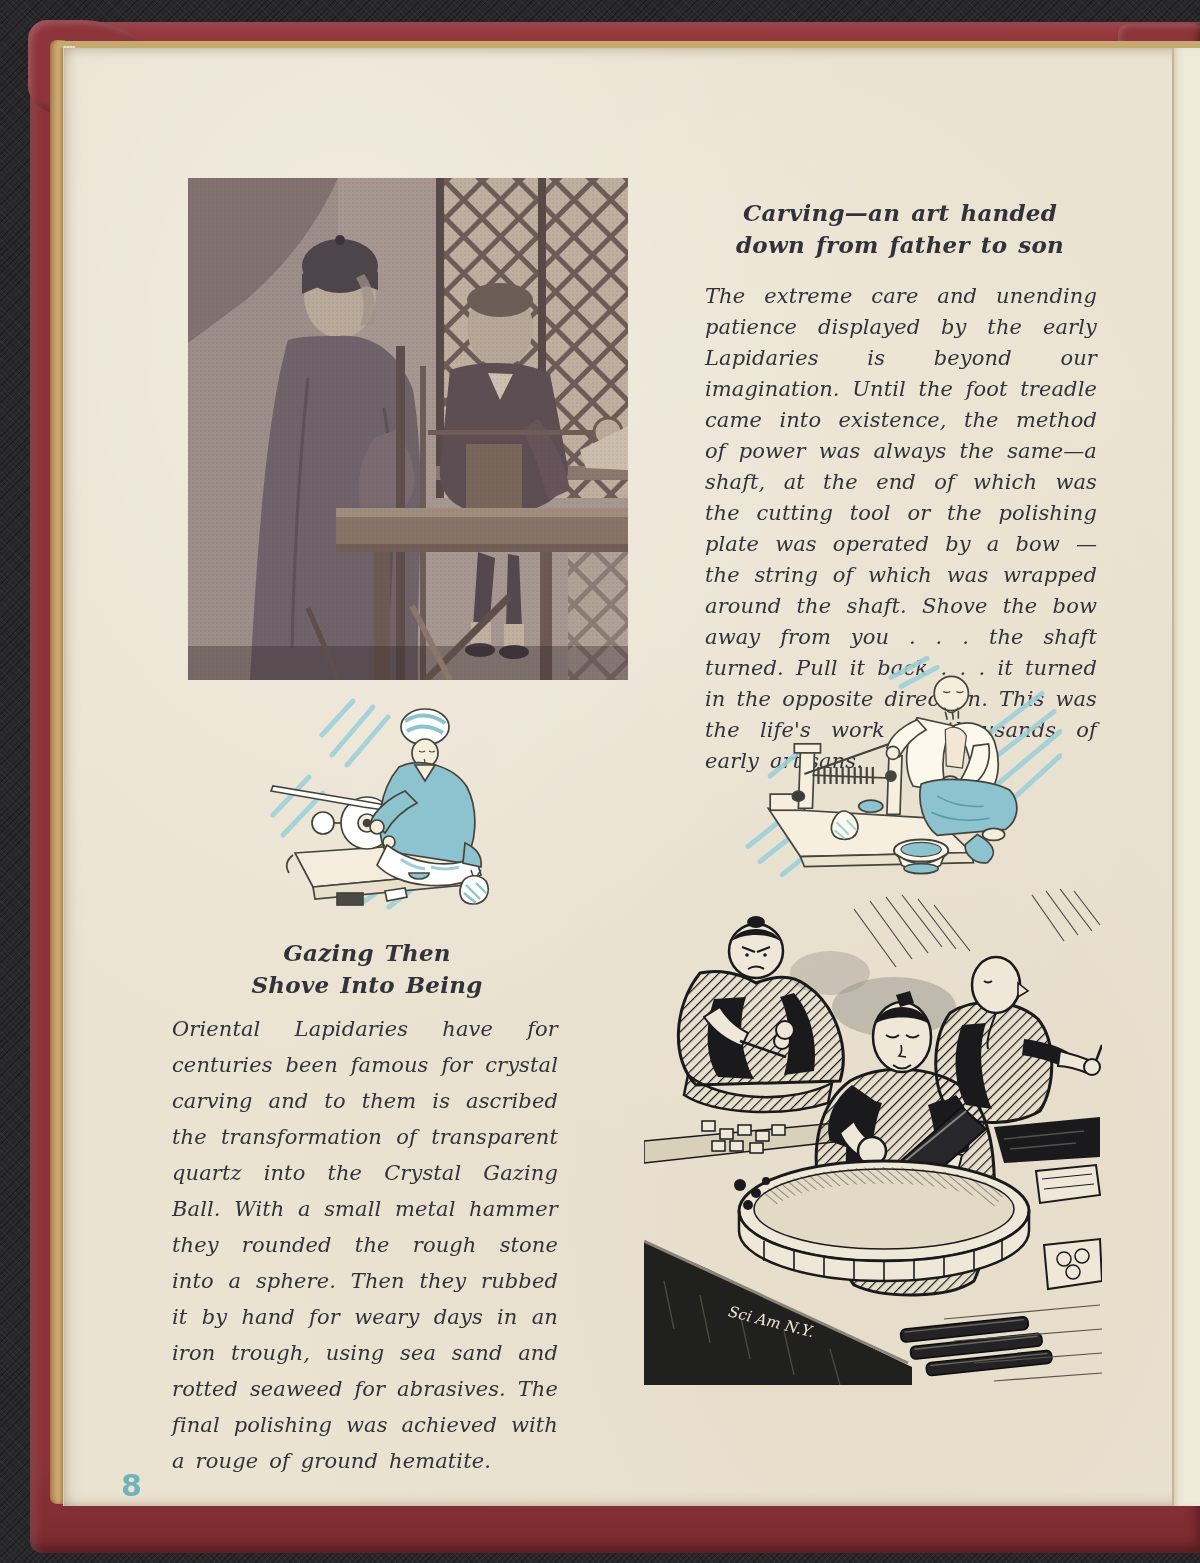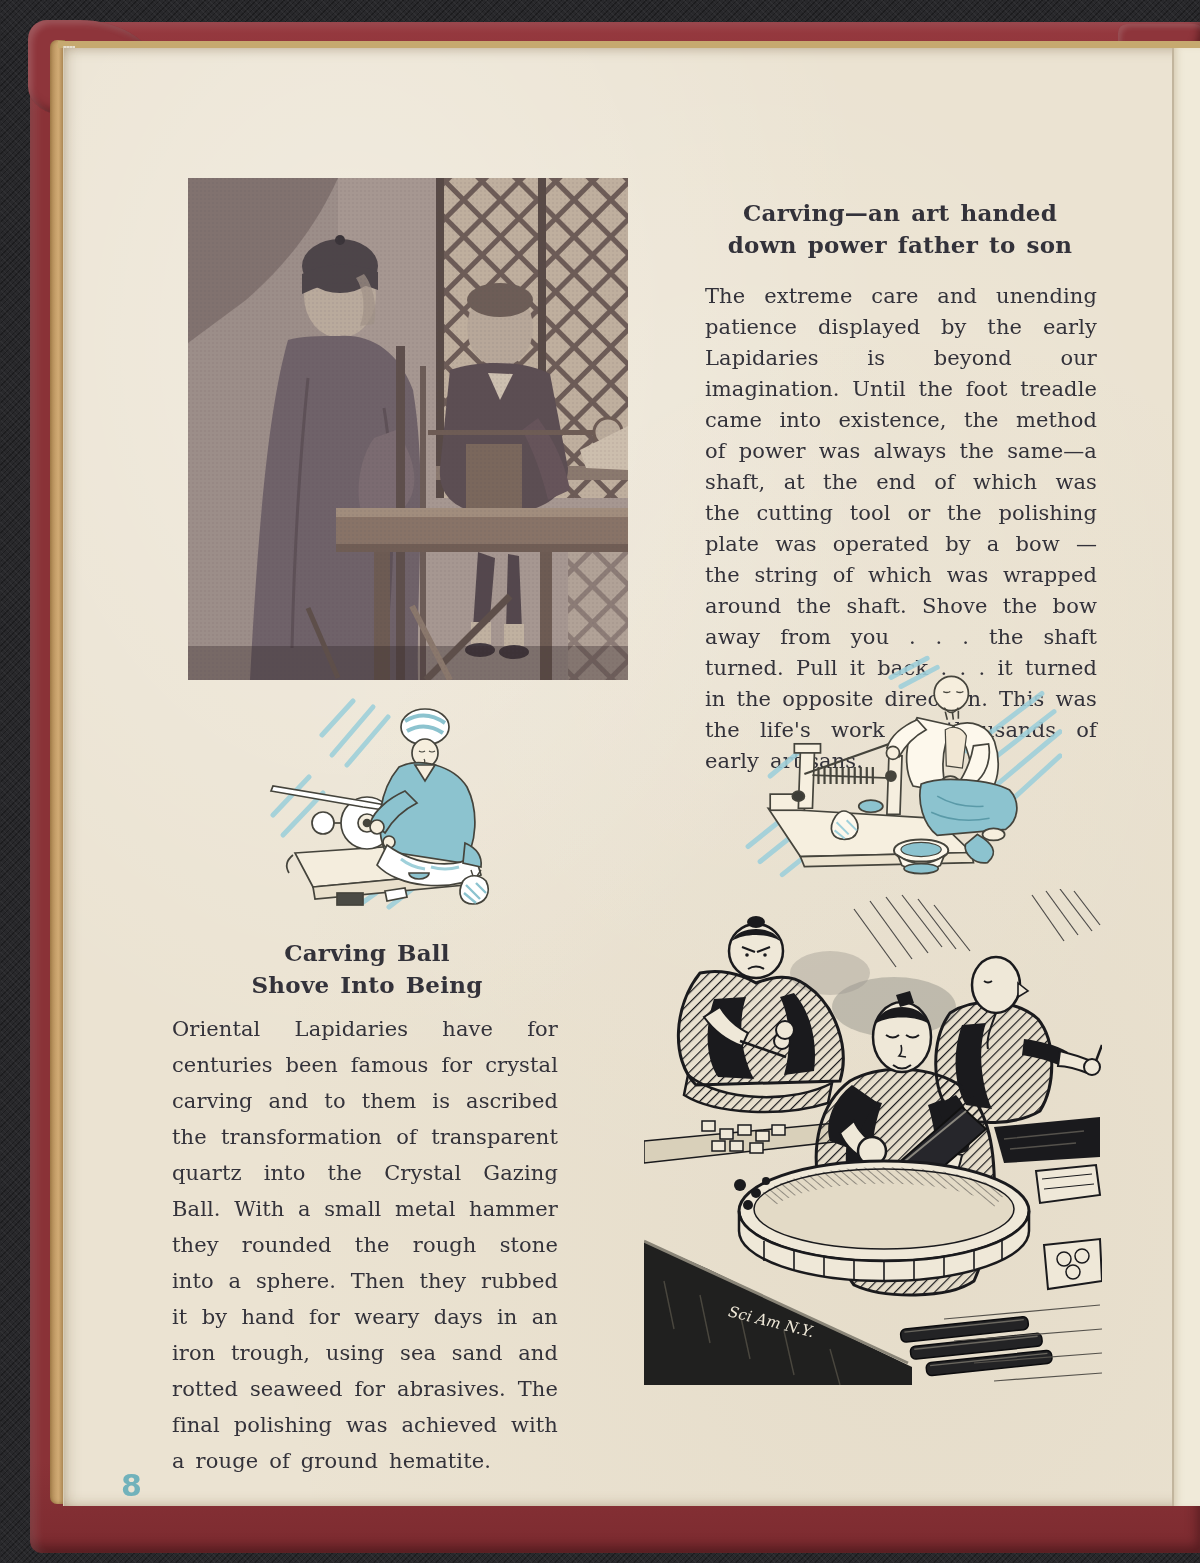--- a/index.html
+++ b/index.html
@@ -53,21 +53,21 @@
       radial-gradient(ellipse at 75% 80%, rgba(140,115,70,0.06), transparent 55%),
       radial-gradient(ellipse at 60% 40%, rgba(255,255,255,0.12), transparent 50%);
     box-shadow:inset 10px 0 16px -10px rgba(120,95,60,0.45), inset 0 10px 14px -10px rgba(120,95,60,0.4), inset 0 -10px 14px -10px rgba(120,95,60,0.35);
   }
   .gutter{
     right:0;top:0;width:26px;height:1458px;background:#f0ead9;
     border-left:2px solid #c2b59d;
     box-shadow:inset 6px 0 8px -5px rgba(140,115,70,0.35);
   }
   
-  .script{font-family:"DejaVu Serif", serif;color:#33323a;}
+  .script{font-family:"DejaVu Serif", serif;font-style:italic;color:#33323a;}
   .head{font-size:23px;font-weight:700;line-height:32px;text-align:center;letter-spacing:0.01em;word-spacing:0.12em;}
   .para{font-size:21px;text-align:justify;word-spacing:0.2em;letter-spacing:0.005em;}
   .r-para{line-height:31px;}
   .l-para{line-height:36px;}
   .page-num{font-family:"DejaVu Sans",sans-serif;font-size:30px;font-weight:bold;color:#64adb9;opacity:0.9;}
   svg{display:block;}
 </style>
 </head>
 <body>
 
@@ -142,21 +142,21 @@
       <line x1="238" y1="502" x2="322" y2="418" stroke="#5a4c44" stroke-width="7"></line>
       <line x1="262" y1="502" x2="224" y2="428" stroke="#8d7a6a" stroke-width="6"></line>
       <line x1="150" y1="500" x2="120" y2="430" stroke="#5a4c44" stroke-width="5"></line>
       <rect width="440" height="502" fill="url(#ht)"></rect>
       <rect width="440" height="502" fill="#7d6f7d" opacity="0.12"></rect>
     </svg>
   </div>
 
   <div class="abs script head" style="left:641px;top:149px;width:390px;">
     <div>Carving—an art handed</div>
-    <div>down power father to son</div>
+    <div>down from father to son</div>
   </div>
   <div class="abs script para r-para" style="left:641px;top:233px;width:392px;">The extreme care and unending patience displayed by the early Lapidaries is beyond our imagination. Until the foot treadle came into existence, the method of power was always the same—a shaft, at the end of which was the cutting tool or the polishing plate was operated by a bow — the string of which was wrapped around the shaft. Shove the bow away from you . . . the shaft turned. Pull it back . . . it turned in the opposite direction. This was the life's work of thousands of early artisans.</div>
 
   <div class="abs" style="left:676px;top:607px;width:322px;height:232px;" aria-label="Line drawing with blue accents of an artisan turning a coiled-shaft bow lathe beside a bowl">
     <svg viewBox="0 0 320 230" width="322" height="232">
       <g stroke="#9fd0da" stroke-width="5" stroke-linecap="round" opacity="0.9">
         <line x1="225" y1="95" x2="300" y2="38"></line>
         <line x1="240" y1="112" x2="312" y2="56"></line>
         <line x1="256" y1="128" x2="318" y2="76"></line>
         <line x1="272" y1="142" x2="318" y2="100"></line>
@@ -256,21 +256,21 @@
         <path d="M142,178 a10,6 0 0 0 20,0 Z" fill="#8cc3cf"></path>
         <path d="M196,186 C189,200 195,209 206,209 C218,209 225,198 219,186 C212,179 202,179 196,186 Z" fill="#fff"></path>
         <path d="M199,190 l14,14 m-16,-6 l12,10 m0,-20 l10,10" stroke="#8cc3cf" stroke-width="2.4"></path>
         <path d="M206,181 l-2,-6 m6,6 l4,-6" stroke-width="1.4"></path>
         <path d="M118,196 l20,-3 2,9 -20,4 Z" fill="#fff"></path>
       </g>
     </svg>
   </div>
 
   <div class="abs script head" style="left:108px;top:889px;width:390px;">
-    <div>Carving Ball</div>
+    <div>Gazing Then</div>
     <div>Shove Into Being</div>
   </div>
   <div class="abs script para l-para" style="left:108px;top:963px;width:386px;">Oriental Lapidaries have for centuries been famous for crystal carving and to them is ascribed the transformation of transparent quartz into the Crystal Gazing Ball. With a small metal hammer they rounded the rough stone into a sphere. Then they rubbed it by hand for weary days in an iron trough, using sea sand and rotted seaweed for abrasives. The final polishing was achieved with a rouge of ground hematite.</div>
 
   <div class="abs" style="left:580px;top:841px;width:458px;height:496px;" aria-label="Wood engraving of three workers rounding stones, the foremost rubbing a stone with a plank over a large round tub">
     <svg viewBox="0 0 458 496" width="458" height="496">
       <defs>
         <pattern id="hatchL" width="7" height="7" patternUnits="userSpaceOnUse" patternTransform="rotate(45)">
           <line x1="0" y1="0" x2="0" y2="7" stroke="#1a1a1d" stroke-width="2.4"></line>
         </pattern>

